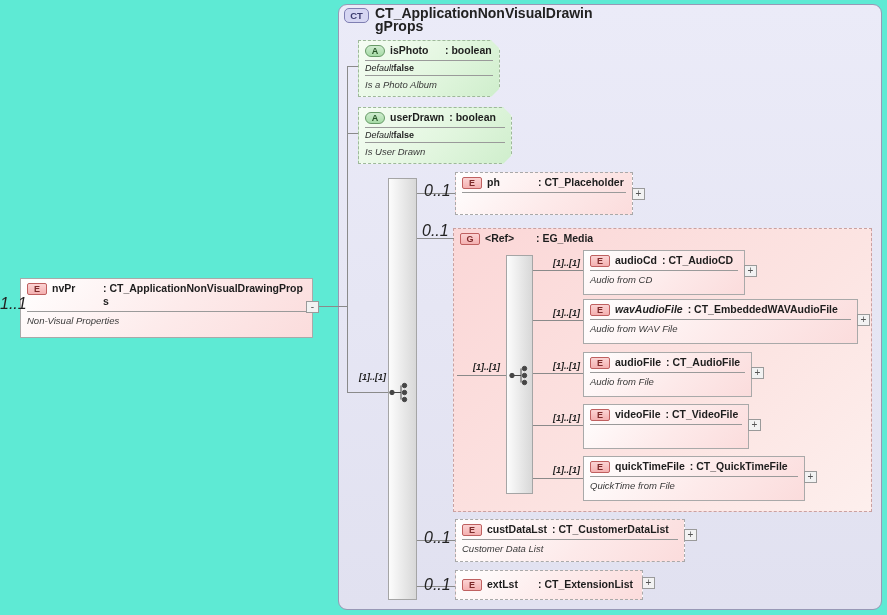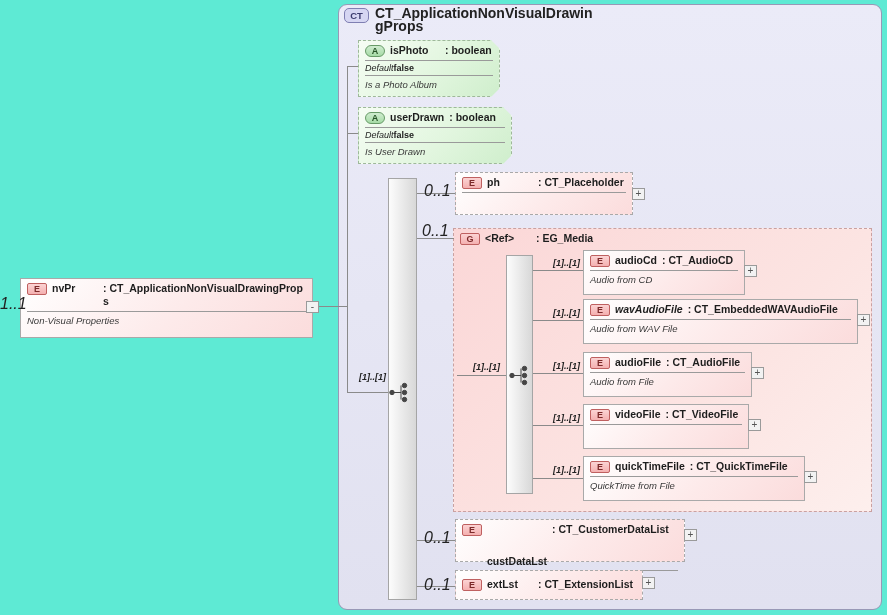--- a/index.html
+++ b/index.html
@@ -222,21 +222,21 @@
     </div>
     <div class="sep"></div>
     <div class="ann">QuickTime from File</div>
   </div>
   <div class="pm" style="left:804px;top:471px;">+</div>
 
   <div class="card" style="left:424px;top:529px;width:26px;">0..1</div>
   <div class="box ebox dashedb" style="left:455px;top:519px;width:230px;height:43px;">
     <div class="trow">
       <span class="badge e">E</span>
-      <span class="nm" style="min-width:0;margin-top:32px;">custDataLst</span>
+      <span class="nm" style="min-width:0;">custDataLst</span>
       <span class="tp">: CT_CustomerDataList</span>
     </div>
     <div class="sep"></div>
     <div class="ann">Customer Data List</div>
   </div>
   <div class="pm" style="left:684px;top:529px;">+</div>
 
   <div class="card" style="left:424px;top:576px;width:26px;">0..1</div>
   <div class="box ebox dashedb title-only" style="left:455px;top:570px;width:188px;height:30px;">
     <div class="trow">

